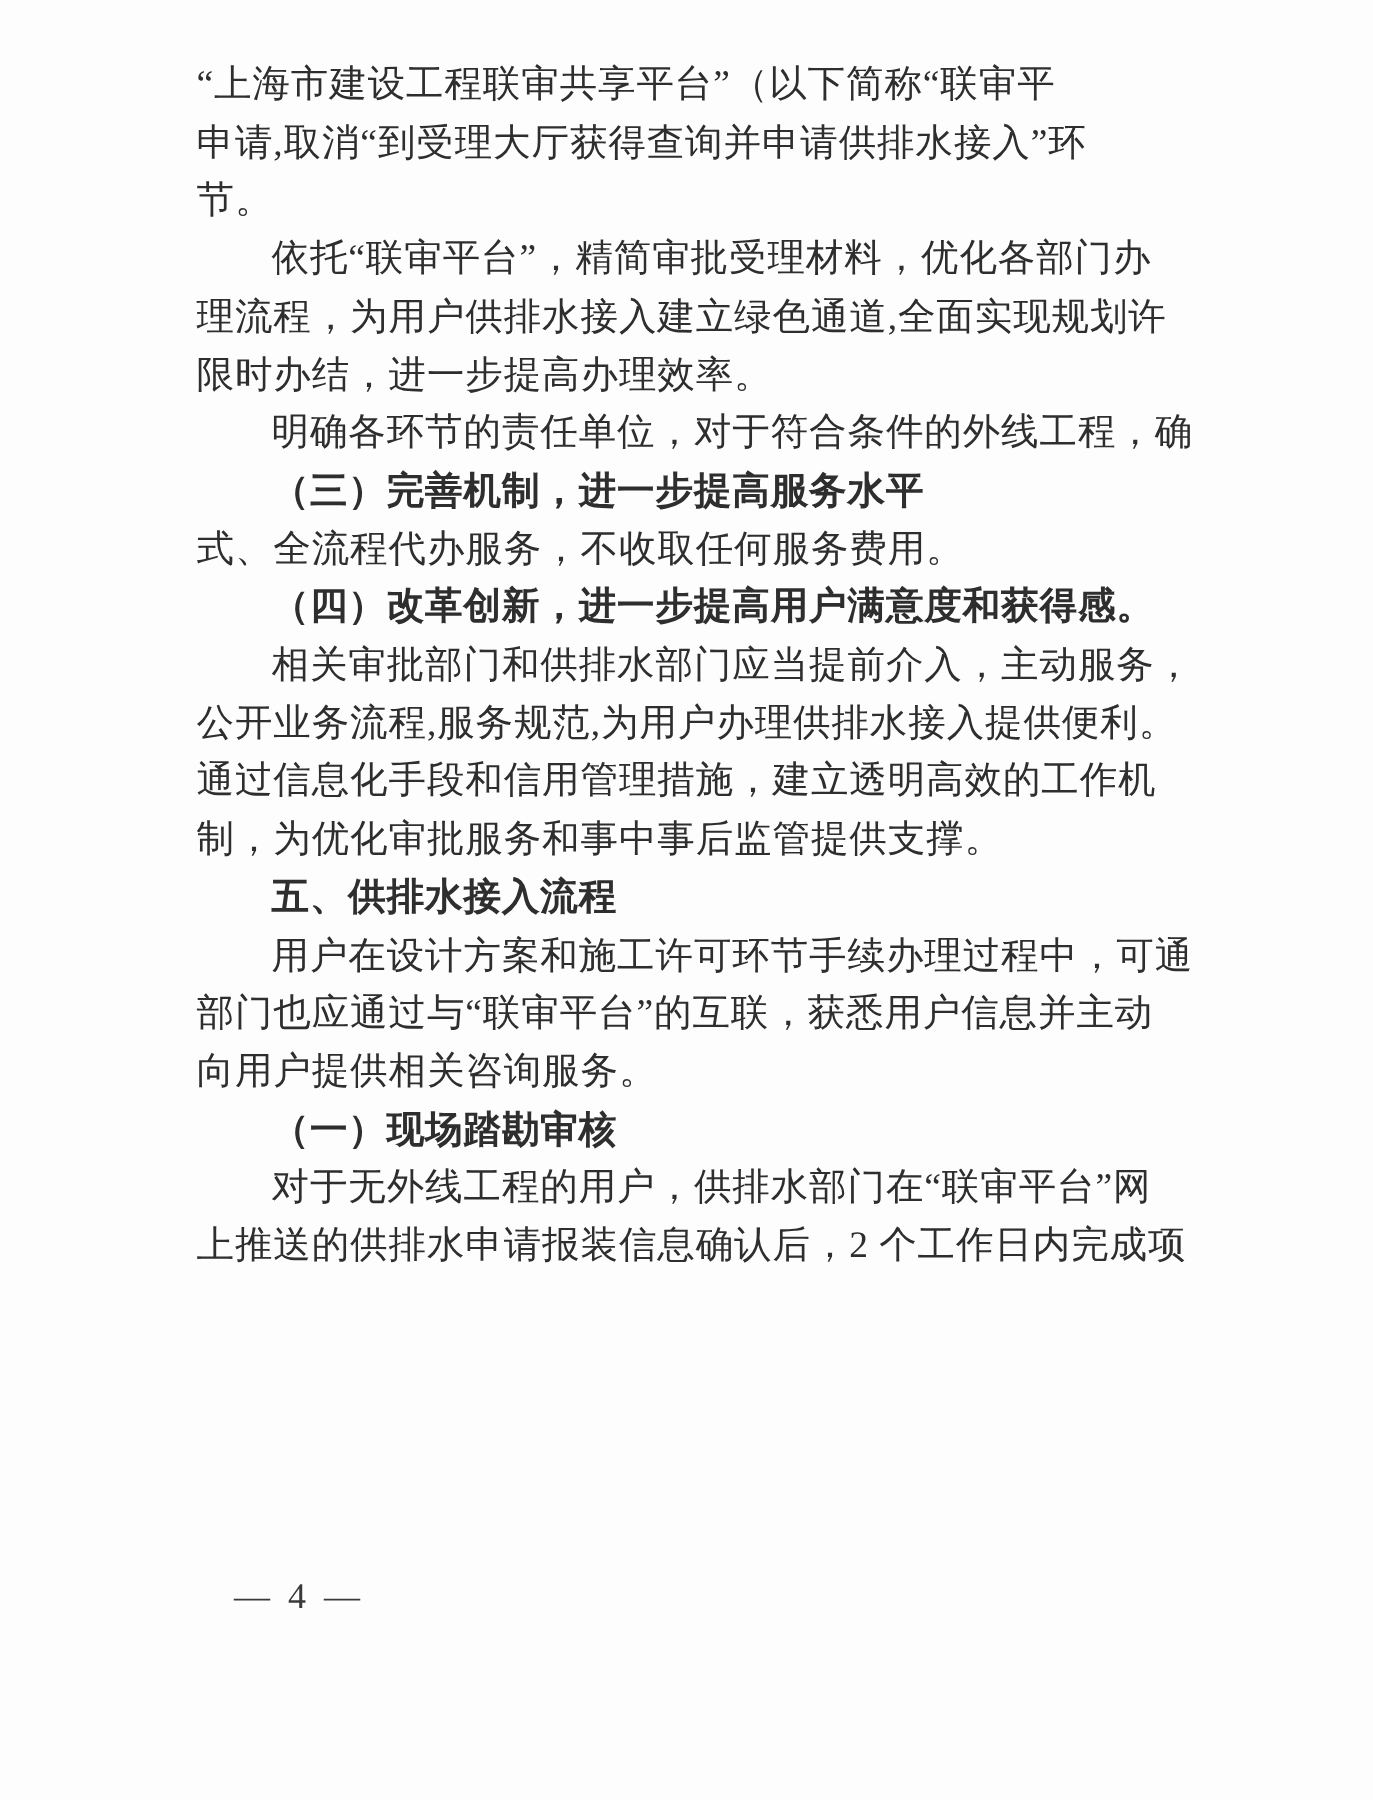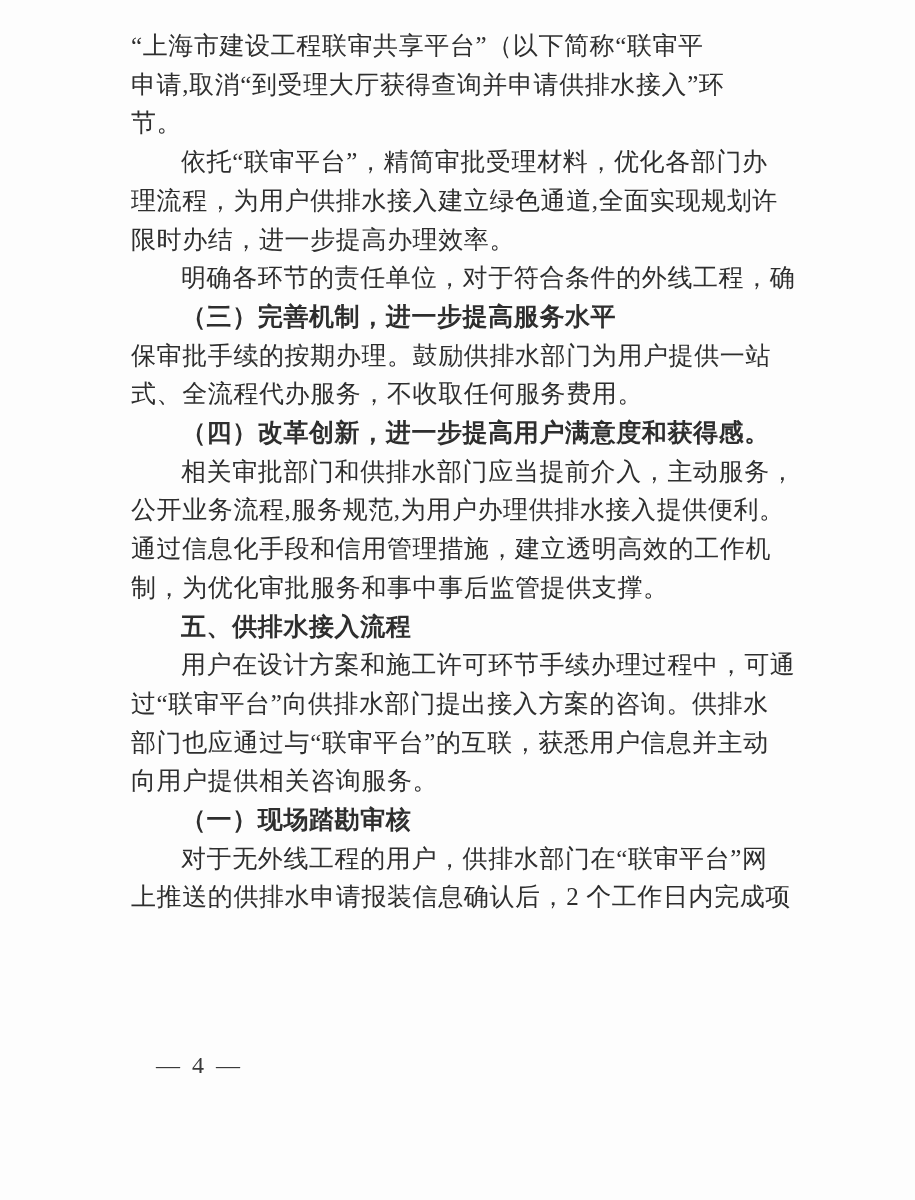--- a/index.html
+++ b/index.html
@@ -13,21 +13,21 @@
     height: 1200px;
     margin: 0 auto;
     background: #fdfdfd;
     overflow: hidden;
     font-family: "Liberation Serif", "DejaVu Serif", serif;
     color: #2e2e2e;
   }
   .content {
     position: absolute;
     left: 131px;
-    top: 27px;
+    top: 38px;
     width: 700px;
   }
   .line {
     font-size: 25px;
     line-height: 38.7px;
     letter-spacing: 0.6px;
     white-space: nowrap;
   }
   .indent {
     text-indent: 2em;
@@ -50,30 +50,28 @@
 <div class="page">
   <div class="content">
     <div class="line">“上海市建设工程联审共享平台”（以下简称“联审平</div>
     <div class="line">申请,取消“到受理大厅获得查询并申请供排水接入”环</div>
     <div class="line">节。</div>
     <div class="line indent">依托“联审平台”，精简审批受理材料，优化各部门办</div>
     <div class="line">理流程，为用户供排水接入建立绿色通道,全面实现规划许</div>
     <div class="line">限时办结，进一步提高办理效率。</div>
     <div class="line indent">明确各环节的责任单位，对于符合条件的外线工程，确</div>
     <div class="line indent heading">（三）完善机制，进一步提高服务水平</div>
-    <div class="line">保审批手续的按期办理。鼓励供排水部门为用户提供一站</div>
     <div class="line">式、全流程代办服务，不收取任何服务费用。</div>
     <div class="line indent heading">（四）改革创新，进一步提高用户满意度和获得感。</div>
     <div class="line indent">相关审批部门和供排水部门应当提前介入，主动服务，</div>
     <div class="line">公开业务流程,服务规范,为用户办理供排水接入提供便利。</div>
     <div class="line">通过信息化手段和信用管理措施，建立透明高效的工作机</div>
     <div class="line">制，为优化审批服务和事中事后监管提供支撑。</div>
     <div class="line indent heading">五、供排水接入流程</div>
     <div class="line indent">用户在设计方案和施工许可环节手续办理过程中，可通</div>
-    <div class="line">过“联审平台”向供排水部门提出接入方案的咨询。供排水</div>
     <div class="line">部门也应通过与“联审平台”的互联，获悉用户信息并主动</div>
     <div class="line">向用户提供相关咨询服务。</div>
     <div class="line indent heading">（一）现场踏勘审核</div>
     <div class="line indent">对于无外线工程的用户，供排水部门在“联审平台”网</div>
     <div class="line">上推送的供排水申请报装信息确认后，2 个工作日内完成项</div>
   </div>
 
   <div class="footer">— 4 —</div>
 </div>
 

